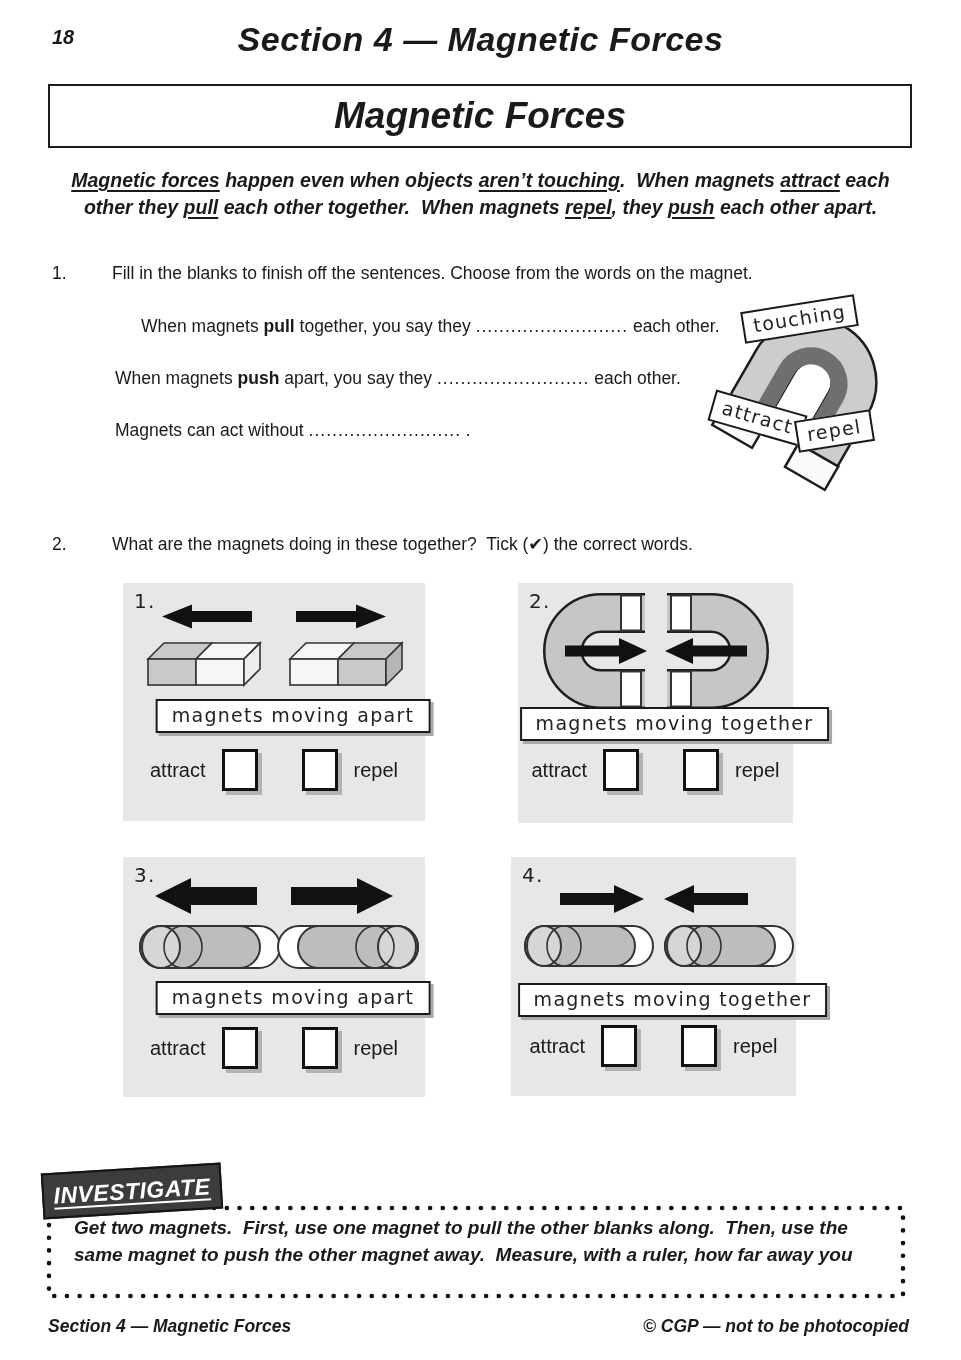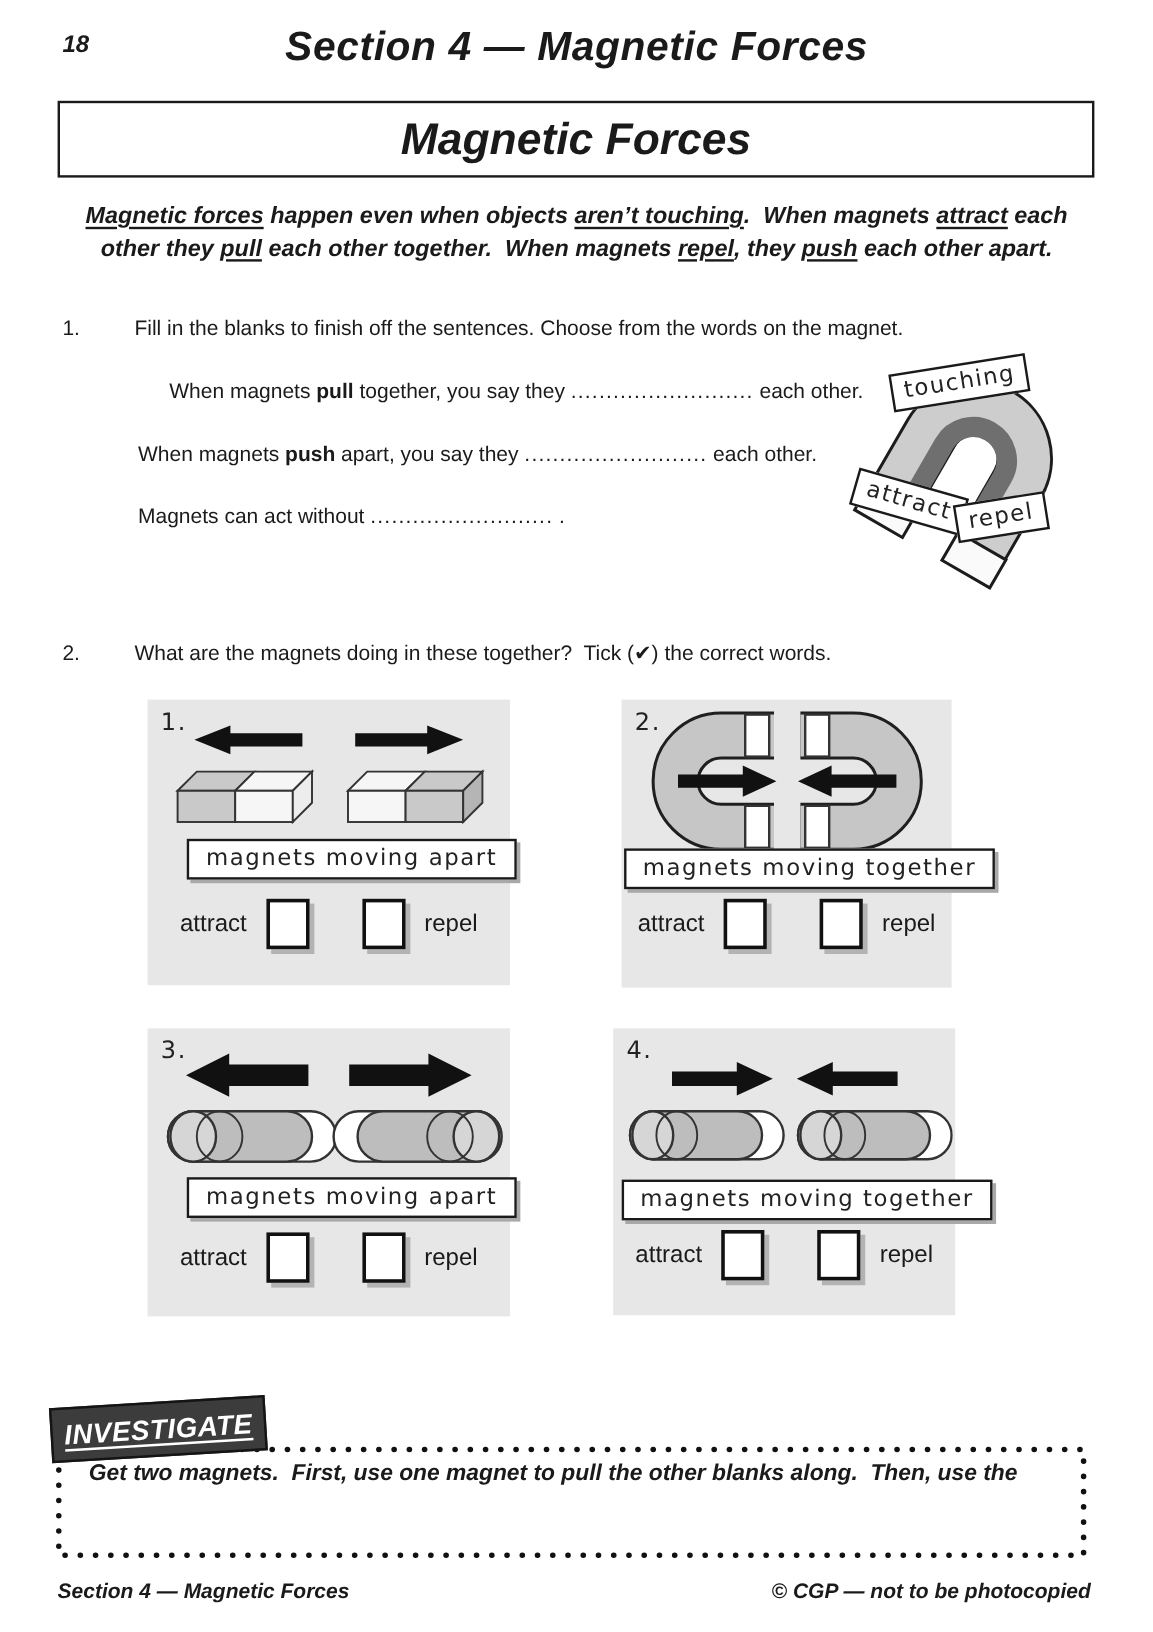--- a/index.html
+++ b/index.html
@@ -247,20 +247,20 @@
     <div class="gap"></div>
     <div class="checkbox"></div>
     <span class="opt-label m-l">repel</span>
   </div>
 </div>
 
 <div class="abs inv-box">
   <svg class="inv-border" width="864" height="98" viewBox="0 0 864 98">
     <rect x="5" y="5" width="854" height="88" fill="none" stroke="#111" stroke-width="4.6" stroke-dasharray="0.1 12.6" stroke-linecap="round"></rect>
   </svg>
-  <div class="inv-text"><div>Get two magnets.  First, use one magnet to pull the other blanks along.  Then, use the</div></div>
+  <div class="inv-text"><div>Get two magnets.  First, use one magnet to pull the other blanks along.  Then, use the</div><div>same magnet to push the other magnet away.  Measure, with a ruler, how far away you</div></div>
 </div>
 <div class="abs inv-label">
   <span class="t">INVESTIGATE</span>
 </div>
 
 <div class="abs footer-left">Section 4 — Magnetic Forces</div>
 <div class="abs footer-right">© CGP — not to be photocopied</div>
 
 </body></html>

